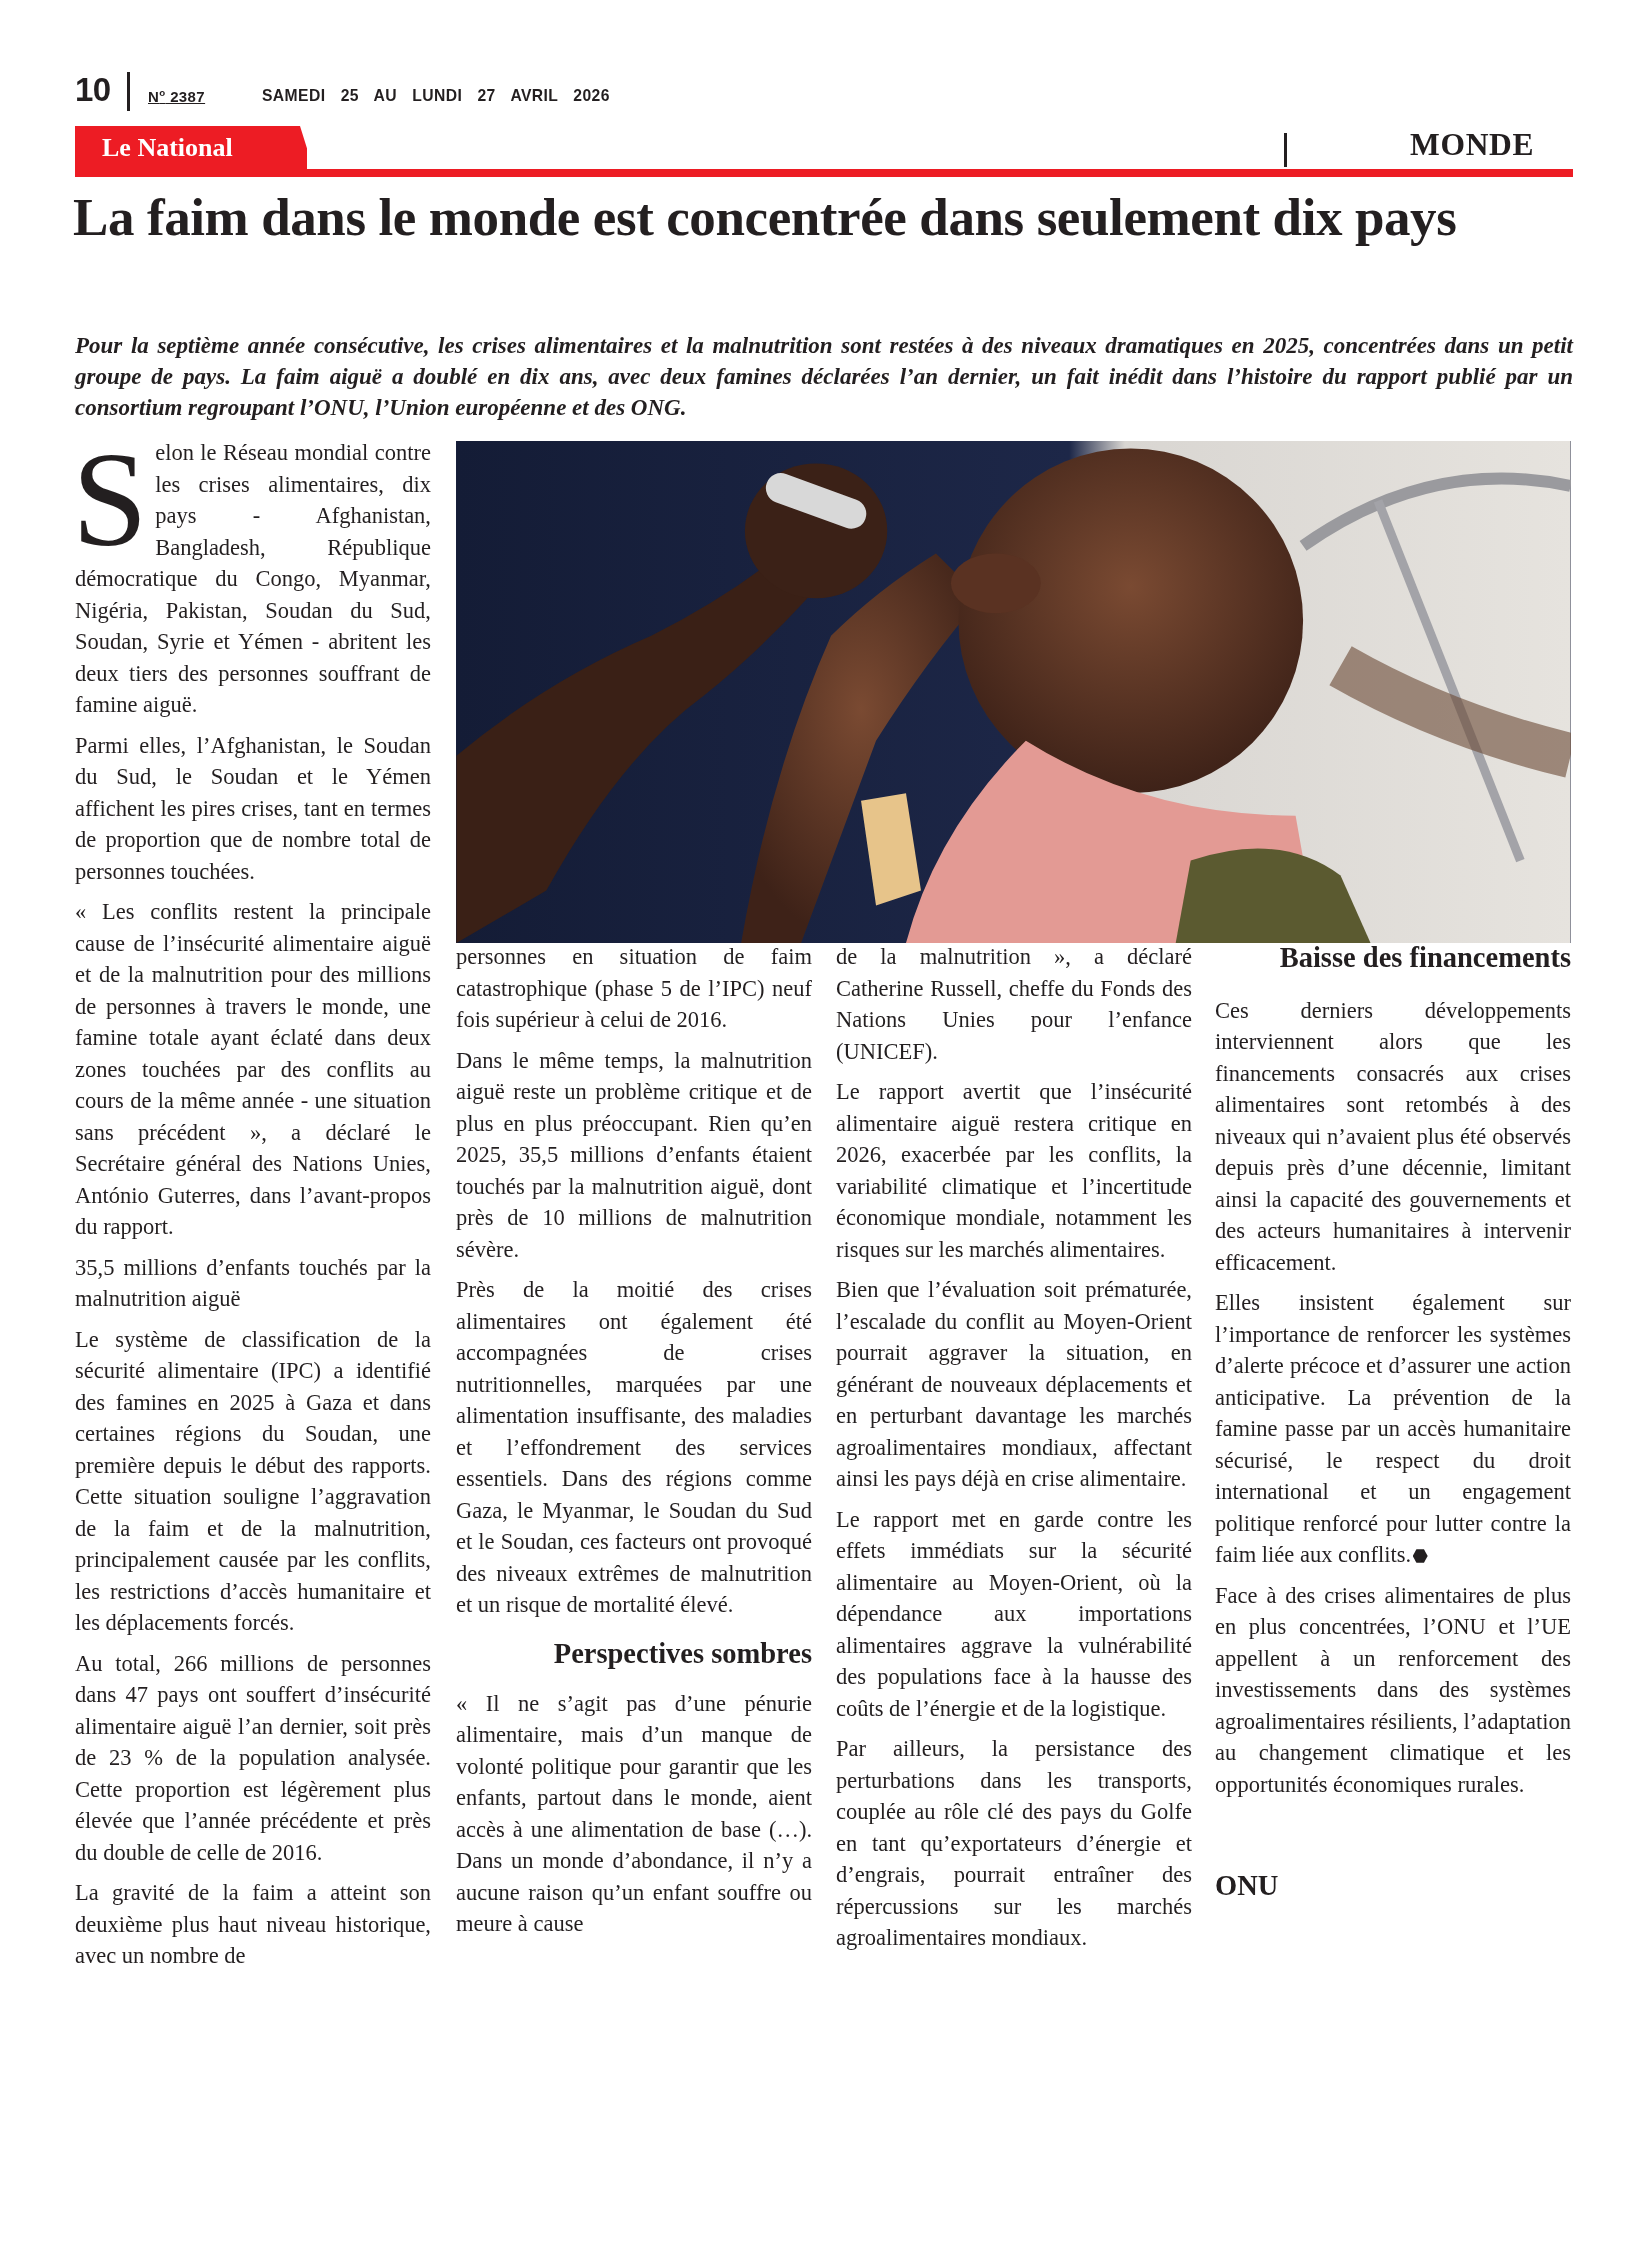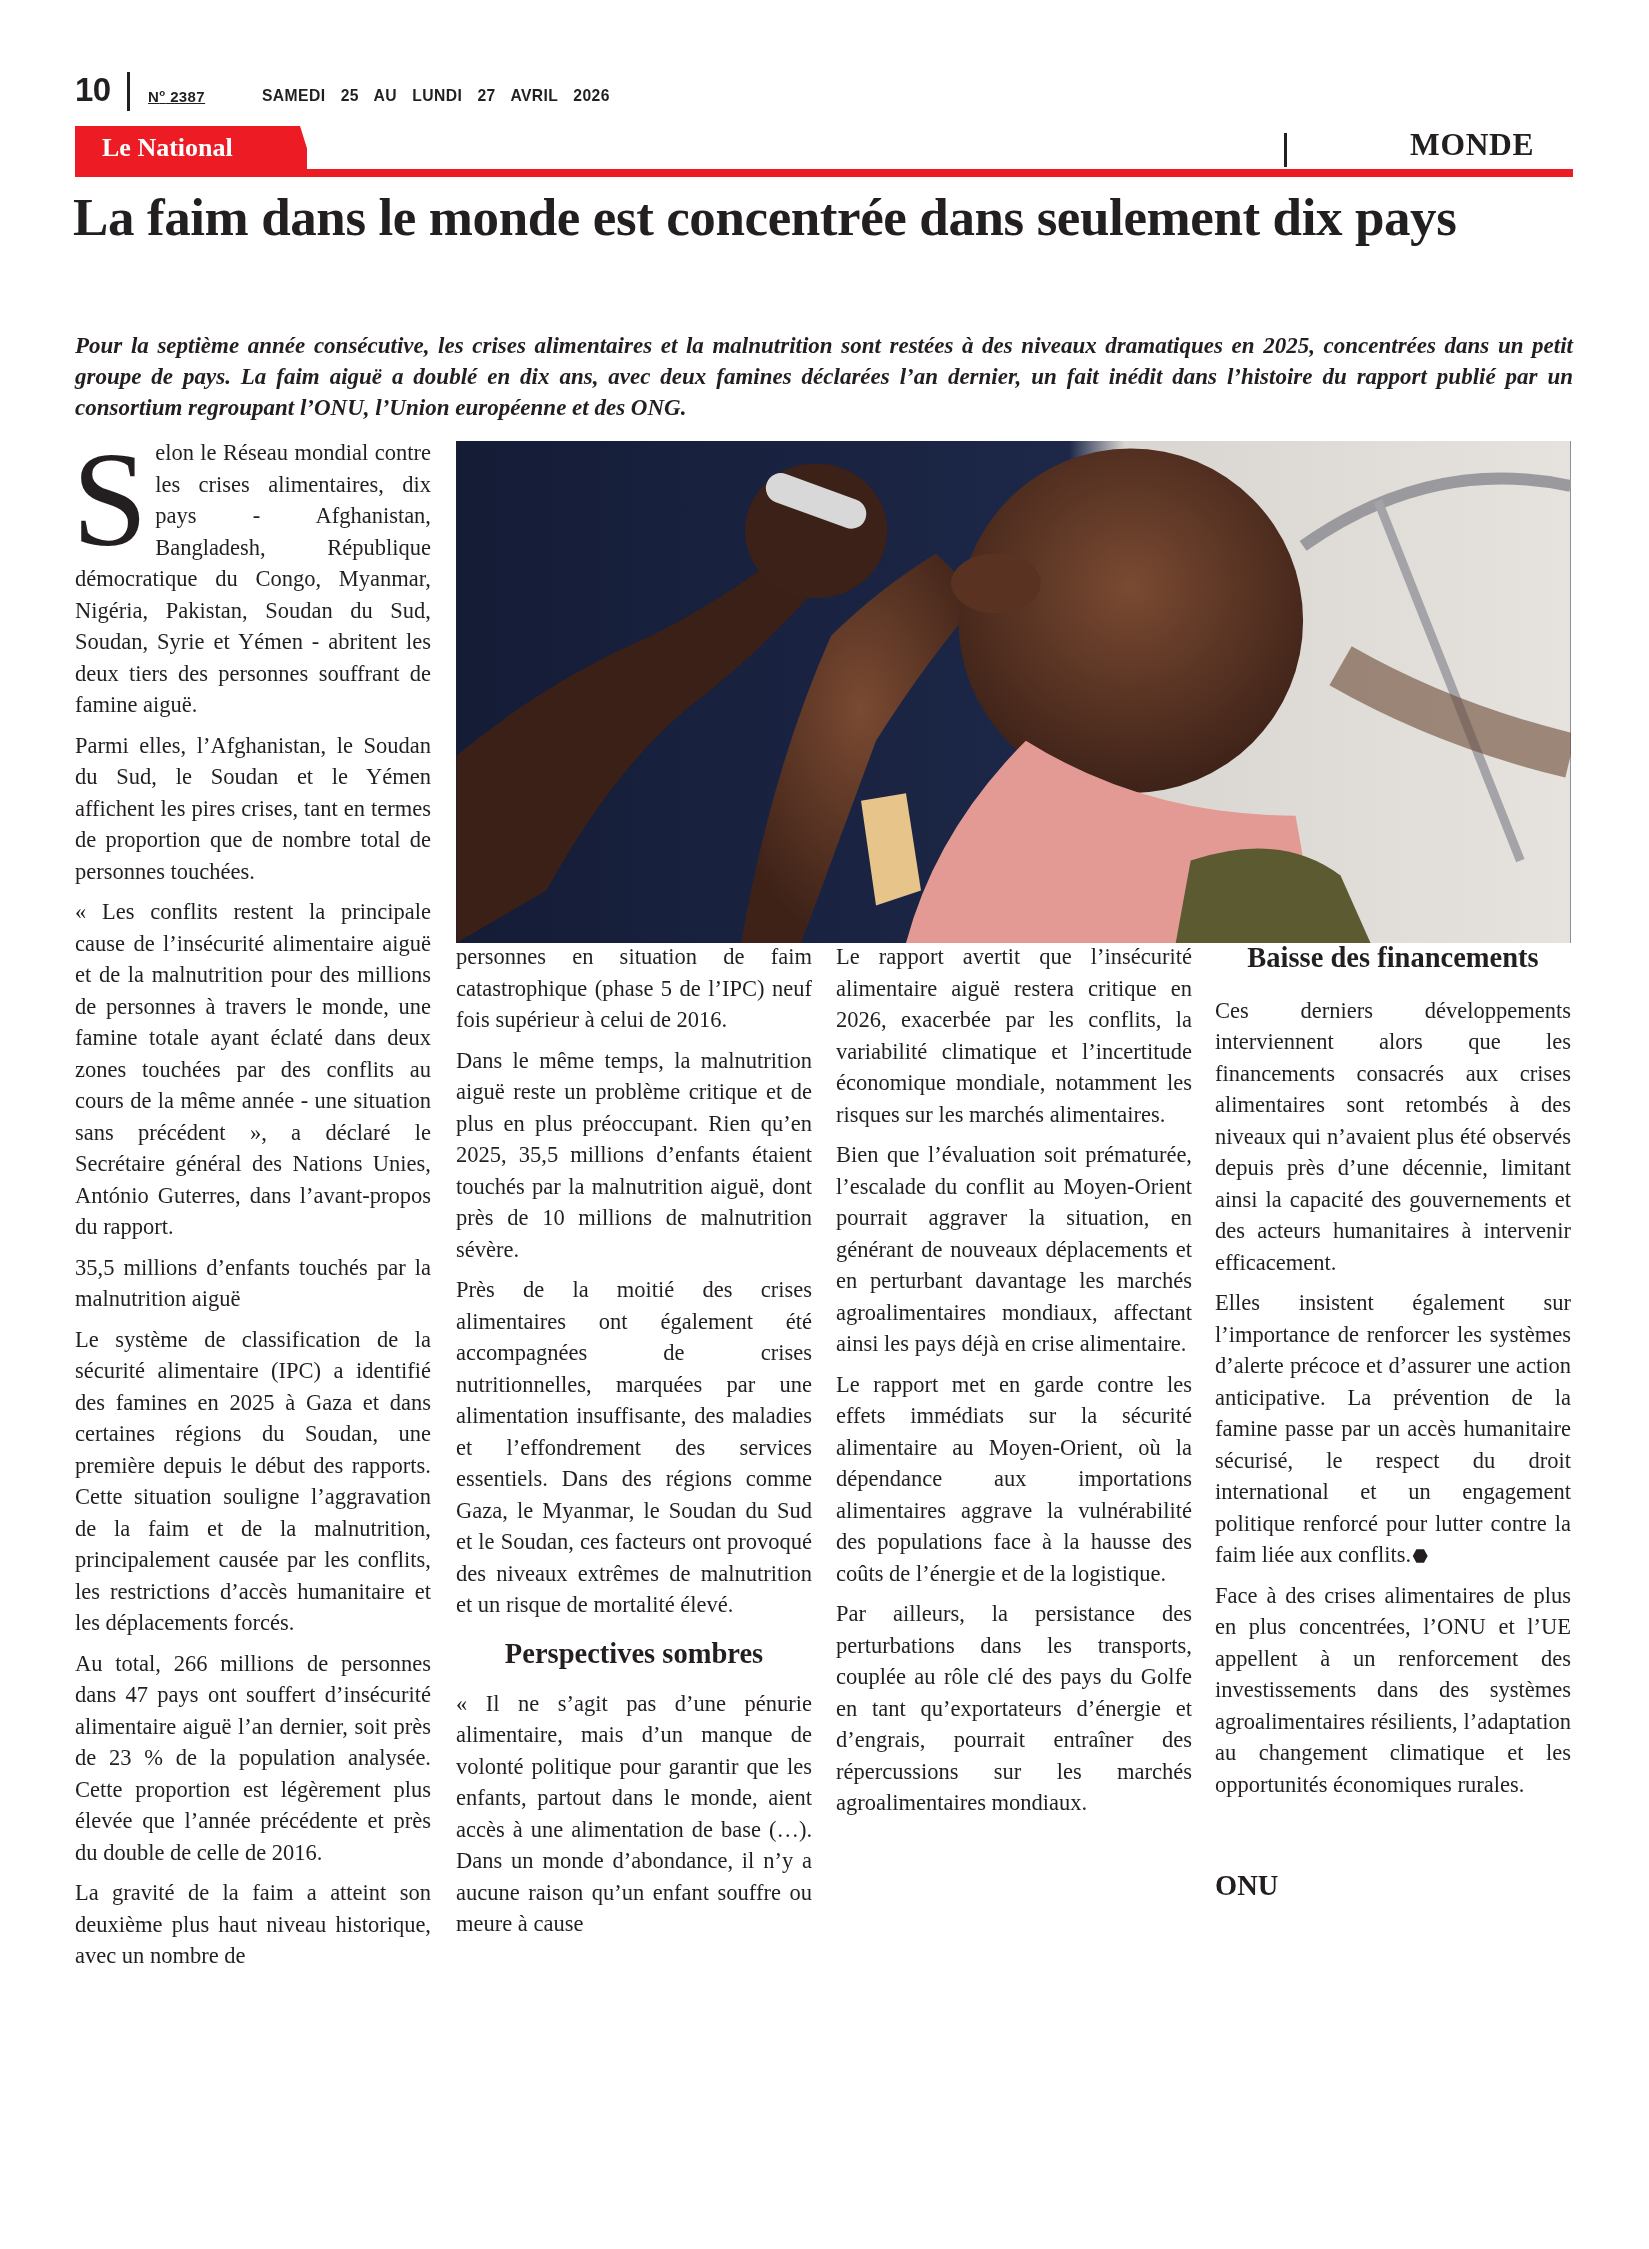--- a/index.html
+++ b/index.html
@@ -17,21 +17,21 @@
   .section { left: 1410px; top: 127px; font-family: "Liberation Serif", serif; font-weight: bold; font-size: 31.5px; letter-spacing: 0.7px; text-align: center; }
   .headline { left: 73px; top: 186px; width: 1492px; font-family: "Liberation Serif", serif; font-weight: bold; font-size: 53px; line-height: 63px; margin: 0; letter-spacing: -0.4px; }
   .lead { left: 75px; top: 330px; width: 1498px; font-family: "Liberation Serif", serif; font-weight: bold; font-style: italic; font-size: 23px; line-height: 31px; text-align: justify; margin: 0; }
   .col { width: 356px; font-family: "Liberation Serif", serif; font-size: 22.5px; line-height: 31.5px; text-align: justify; hyphens: none; }
   .col p { margin: 0 0 9px 0; }
   .col1 { left: 75px; top: 437px; }
   .col2 { left: 456px; top: 941px; }
   .col3 { left: 836px; top: 941px; }
   .col4 { left: 1215px; top: 941px; }
   .dropcap { float: left; font-size: 136px; line-height: 112px; margin: 6px 7.5px 0 -3px; font-family: "Liberation Serif", serif; }
-  .subhead { font-family: "Liberation Serif", serif; font-weight: bold; font-size: 28.5px; line-height: 34px; margin: 16.5px 0 16.5px 0; text-align: center; }
+  .subhead { font-family: "Liberation Serif", serif; font-weight: bold; font-size: 28.5px; line-height: 34px; margin: 16.5px 0 16.5px 0; text-align: right; }
   .col4 .subhead { margin: 0 0 19.5px 0; }
   .endmark { display: inline-block; width: 15px; height: 13.5px; background: #231f20; clip-path: polygon(25% 0, 75% 0, 100% 50%, 75% 100%, 25% 100%, 0 50%); vertical-align: -0.7px; margin-left: 1.5px; }
   .signature { font-family: "Liberation Serif", serif; font-weight: bold; font-size: 28.5px; margin-top: 70px; }
   .photo { left: 456px; top: 441px; width: 1115px; height: 502px; overflow: hidden; background: #1a2240; }
   .photo svg { display: block; }
 </style>
 </head>
 <body>
 
 <div class="abs folio">10</div>
@@ -90,20 +90,21 @@
 
 <div class="abs col col2">
   <p>personnes en situation de faim catastrophique (phase 5 de l’IPC) neuf fois supérieur à celui de 2016.</p>
   <p>Dans le même temps, la malnutrition aiguë reste un problème critique et de plus en plus préoccupant. Rien qu’en 2025, 35,5 millions d’enfants étaient touchés par la malnutrition aiguë, dont près de 10 millions de malnutrition sévère.</p>
   <p>Près de la moitié des crises alimentaires ont également été accompagnées de crises nutritionnelles, marquées par une alimentation insuffisante, des maladies et l’effondrement des services essentiels. Dans des régions comme Gaza, le Myanmar, le Soudan du Sud et le Soudan, ces facteurs ont provoqué des niveaux extrêmes de malnutrition et un risque de mortalité élevé.</p>
   <div class="subhead">Perspectives sombres</div>
   <p>« Il ne s’agit pas d’une pénurie alimentaire, mais d’un manque de volonté politique pour garantir que les enfants, partout dans le monde, aient accès à une alimentation de base (…). Dans un monde d’abondance, il n’y a aucune raison qu’un enfant souffre ou meure à cause</p>
 </div>
 
 <div class="abs col col3">
+  <p>de la malnutrition », a déclaré Catherine Russell, cheffe du Fonds des Nations Unies pour l’enfance (UNICEF).</p>
   <p>Le rapport avertit que l’insécurité alimentaire aiguë restera critique en 2026, exacerbée par les conflits, la variabilité climatique et l’incertitude économique mondiale, notamment les risques sur les marchés alimentaires.</p>
   <p>Bien que l’évaluation soit prématurée, l’escalade du conflit au Moyen-Orient pourrait aggraver la situation, en générant de nouveaux déplacements et en perturbant davantage les marchés agroalimentaires mondiaux, affectant ainsi les pays déjà en crise alimentaire.</p>
   <p>Le rapport met en garde contre les effets immédiats sur la sécurité alimentaire au Moyen-Orient, où la dépendance aux importations alimentaires aggrave la vulnérabilité des populations face à la hausse des coûts de l’énergie et de la logistique.</p>
   <p>Par ailleurs, la persistance des perturbations dans les transports, couplée au rôle clé des pays du Golfe en tant qu’exportateurs d’énergie et d’engrais, pourrait entraîner des répercussions sur les marchés agroalimentaires mondiaux.</p>
 </div>
 
 <div class="abs col col4">
   <div class="subhead">Baisse des financements</div>
   <p>Ces derniers développements interviennent alors que les financements consacrés aux crises alimentaires sont retombés à des niveaux qui n’avaient plus été observés depuis près d’une décennie, limitant ainsi la capacité des gouvernements et des acteurs humanitaires à intervenir efficacement.</p>
   <p><span>Elles insistent également sur l’importance de renforcer les systèmes d’alerte précoce et d’assurer une action anticipative. La prévention de la famine passe par un accès humanitaire sécurisé, le respect du droit international et un engagement politique renforcé pour lutter contre la faim liée aux conflits.</span><span class="endmark"></span></p>

